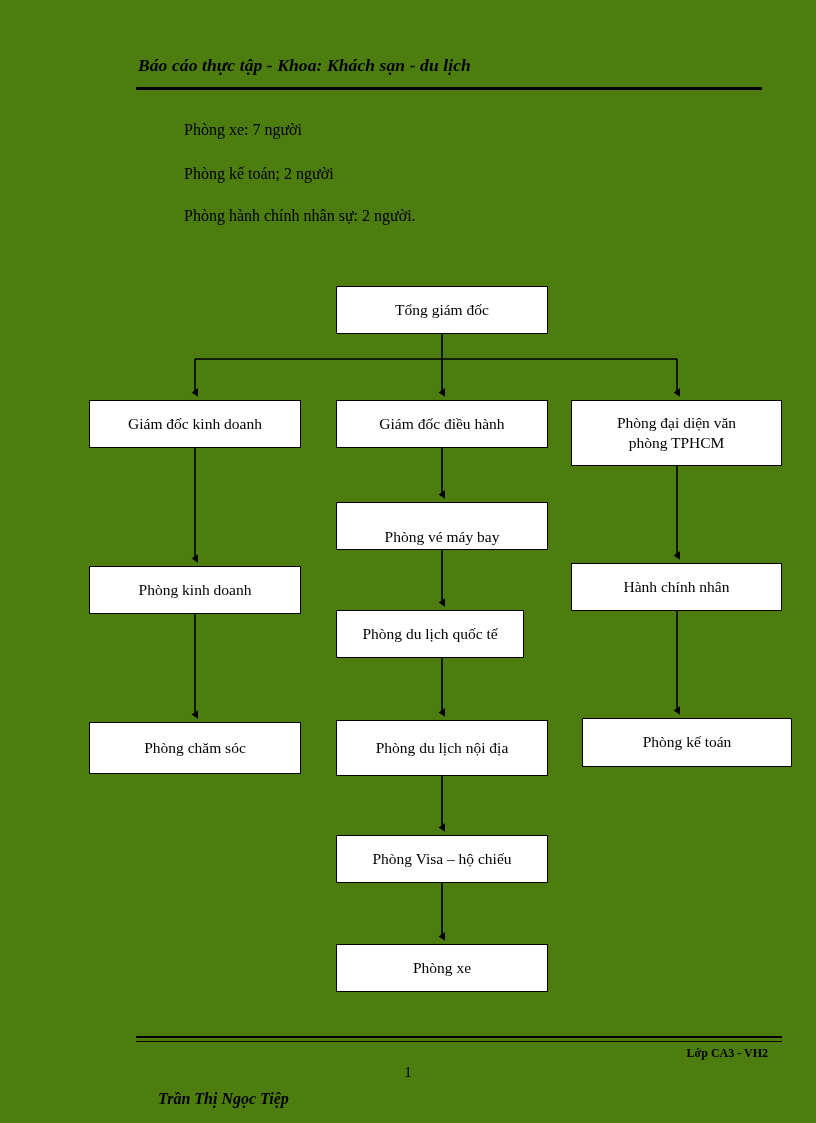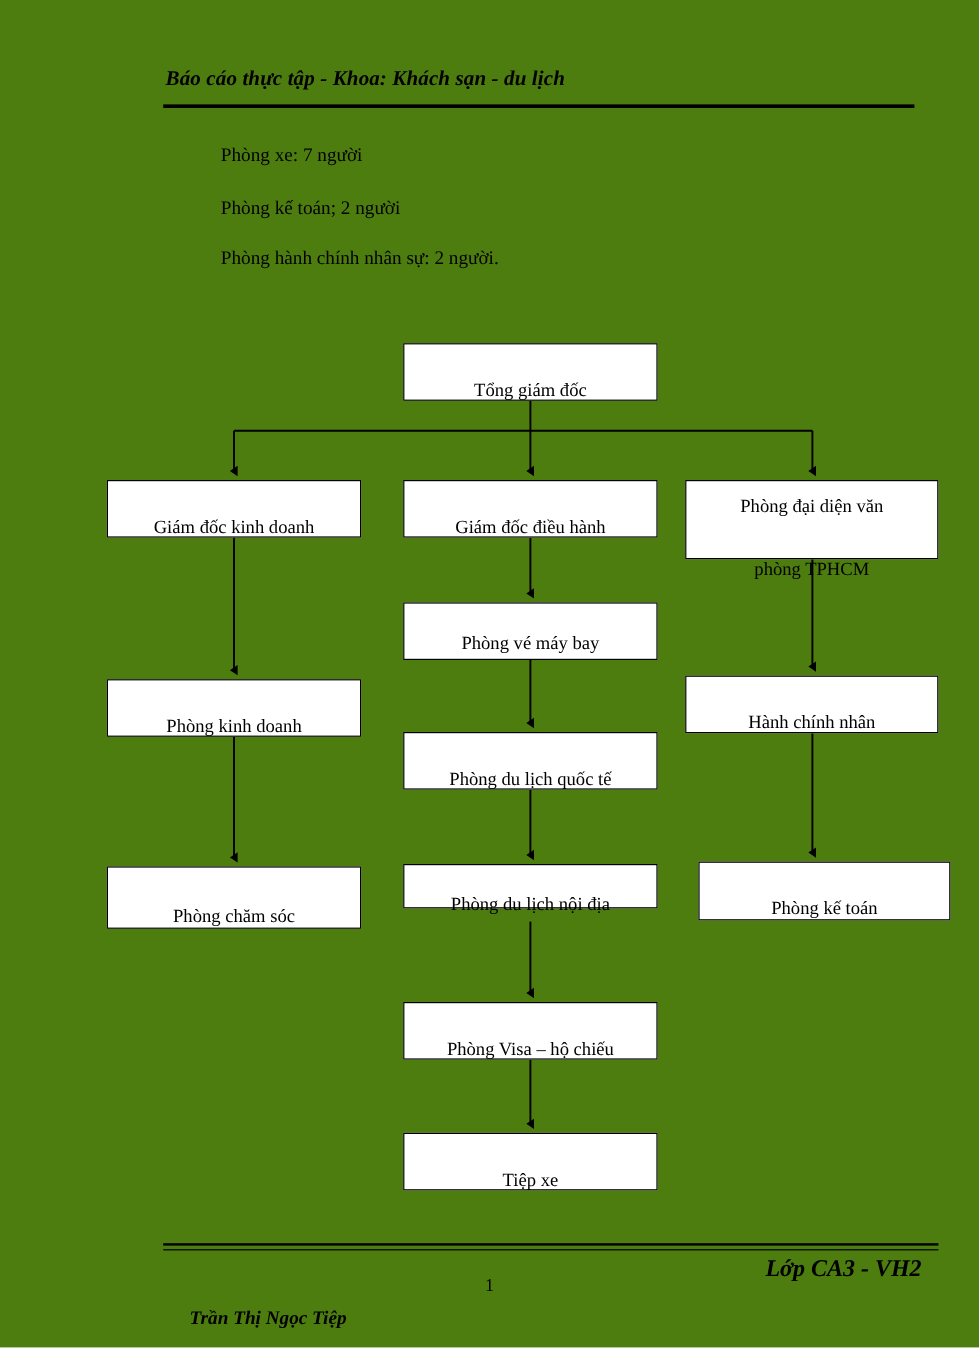--- a/index.html
+++ b/index.html
@@ -64,21 +64,21 @@
     border: 1.6px solid #000000;
     background: #ffffff;
     display: flex;
     align-items: center;
     justify-content: center;
     text-align: center;
     font-size: 15.5px;
     line-height: 1.32;
     padding: 2px 4px;
   }
-  .node span { display: block; margin-top: 32px; }
+  .node span { display: block; }
 
   
   .connectors {
     position: absolute;
     left: 0;
     top: 0;
     width: 816px;
     height: 1123px;
     pointer-events: none;
   }
@@ -107,23 +107,22 @@
     font-size: 16px;
     font-weight: bold;
     font-style: italic;
     white-space: nowrap;
     margin-top: 44px;
   }
   .footer-right {
     position: absolute;
     right: 48px;
     top: 1046px;
-    font-size: 20px;
+    font-size: 12px;
     font-weight: bold;
-    font-style: italic;
     white-space: nowrap;
   }
   .footer-page {
     position: absolute;
     left: 0;
     right: 0;
     top: 1064px;
     text-align: center;
     font-size: 15px;
   }
@@ -199,48 +198,48 @@
       <div class="node" style="left: 89px; top: 566px; width: 212px; height: 48px;">
         <div>
           <span>Phòng kinh doanh</span>
         </div>
       </div>
       <div class="node" style="left: 571px; top: 563px; width: 211px; height: 48px;">
         <div>
           <span>Hành chính nhân</span>
         </div>
       </div>
-      <div class="node" style="left: 336px; top: 610px; width: 212px; height: 48px;">
+      <div class="node" style="left: 336px; top: 610px; width: 188px; height: 48px;">
         <div>
           <span>Phòng du lịch quốc tế</span>
         </div>
       </div>
       <div class="node" style="left: 89px; top: 722px; width: 212px; height: 52px;">
         <div>
           <span>Phòng chăm sóc</span>
         </div>
       </div>
       <div class="node" style="left: 582px; top: 718px; width: 210px; height: 49px;">
         <div>
           <span>Phòng kế toán</span>
         </div>
       </div>
-      <div class="node" style="left: 336px; top: 720px; width: 212px; height: 37px;">
+      <div class="node" style="left: 336px; top: 720px; width: 212px; height: 56px;">
         <div>
           <span>Phòng du lịch nội địa</span>
         </div>
       </div>
       <div class="node" style="left: 336px; top: 835px; width: 212px; height: 48px; text-align: center;">
         <div>
           <span>Phòng Visa – hộ chiếu</span>
         </div>
       </div>
       <div class="node" style="left: 336px; top: 944px; width: 212px; height: 48px;">
         <div>
-          <span>Tiệp xe</span>
+          <span>Phòng xe</span>
         </div>
       </div>
     </div>
 
   <div class="footer-rule-outer"></div>
   <div class="footer-rule-inner"></div>
   <div class="footer-left">Trần Thị Ngọc Tiệp</div>
   <div class="footer-right">Lớp CA3 - VH2</div>
   <div class="footer-page">1</div>
 

